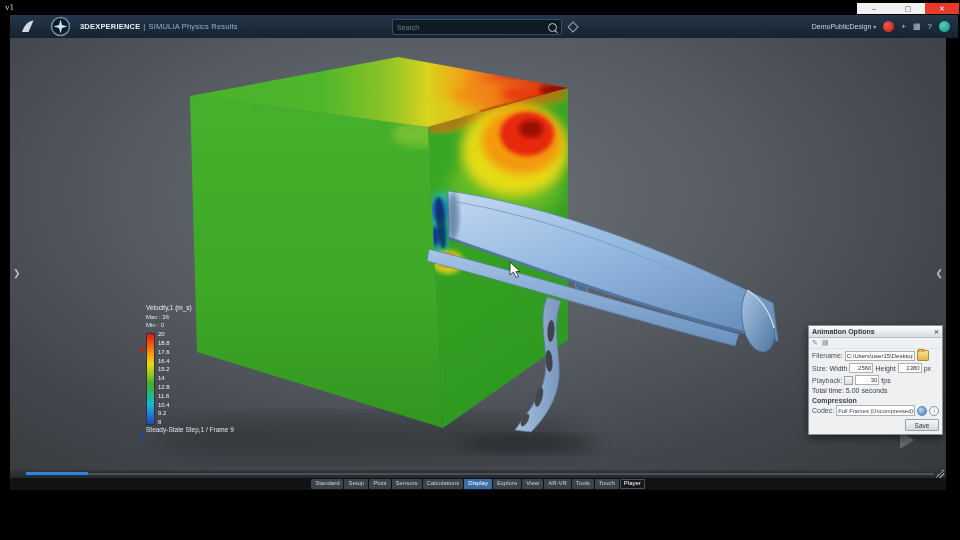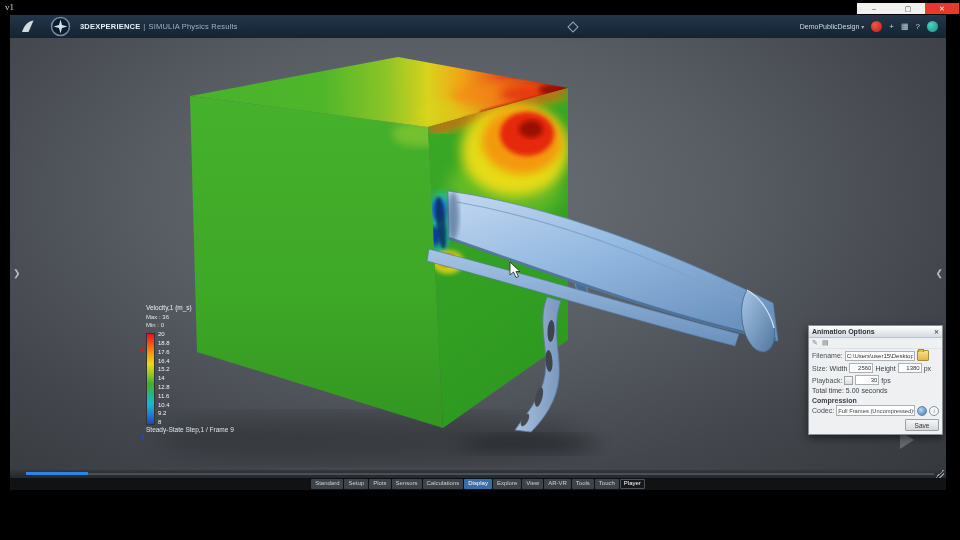--- a/index.html
+++ b/index.html
@@ -8,21 +8,21 @@
   
   .vlabel{position:absolute;left:5px;top:2px;font-size:9px;color:#cfcfcf;font-family:Liberation Serif, serif;}
   .win-controls{position:absolute;right:1px;top:3px;height:11px;display:flex;}
   .win-btn{width:34px;height:11px;display:flex;align-items:center;justify-content:center;font-size:7px;background:#f1f1f1;color:#444;cursor:default;}
   .win-btn.close{background:#e8392b;color:#fff;}
 
   
   .frame{position:absolute;left:10px;top:15px;width:936px;height:475px;background:#17191c;}
 
   
-  .appbar{position:absolute;left:0;top:0;width:936px;height:23px;background:linear-gradient(#24364a,#152330);}
+  .appbar{position:absolute;left:0;top:0;width:936px;height:23px;background:linear-gradient(#24364a,#152330);padding-left:12px;}
   .nib{position:absolute;left:10px;top:4px;}
   .compass{position:absolute;left:40px;top:1px;}
   .brand{position:absolute;left:70px;top:7px;font-size:7.5px;color:#e9f0f6;font-weight:bold;letter-spacing:.2px;white-space:nowrap;}
   .brand .thin{font-weight:normal;color:#9db2c4;margin-left:3px;}
   .search{position:absolute;left:382px;top:4px;width:168px;height:14px;background:#0e1a24;border:1px solid #3c4f60;border-radius:2px;display:flex;align-items:center;}
   .search input{flex:1;background:transparent;border:none;outline:none;color:#c5d2dc;font-size:7px;padding:0 4px;font-family:"Liberation Sans",sans-serif;}
   .search input::placeholder{color:#6e8194;}
   .mag{width:7px;height:7px;border:1px solid #b9c6d2;border-radius:50%;position:relative;margin-right:4px;flex:0 0 auto;}
   .mag::after{content:"";position:absolute;width:4px;height:1px;background:#b9c6d2;transform:rotate(45deg);left:5px;top:7px;}
   .tagicon{position:absolute;left:559px;top:8px;width:6px;height:6px;border:1px solid #93a7b8;transform:rotate(45deg);}
@@ -112,20 +112,24 @@
     </span>
     <span class="compass">
       <svg width="21" height="21">
         <circle cx="10.5" cy="10.5" r="9" fill="#0d1b2a" stroke="#6f8aa3" stroke-width="1.5"></circle>
         <path d="M10.5,3.5 L12,9 L17.5,10.5 L12,12 L10.5,17.5 L9,12 L3.5,10.5 L9,9 Z" fill="#cfe0ee"></path>
       </svg>
     </span>
     <span class="brand">
       <span>3DEXPERIENCE</span><span class="thin">|</span><span class="thin">SIMULIA Physics Results</span>
     </span>
+    <div class="search">
+      <input type="text" placeholder="Search" style="">
+      <span class="mag"></span>
+    </div>
     <span class="tagicon"></span>
     <div class="right-cluster">
       <span class="ws">
         <span>DemoPublicDesign</span>
         <span class="caret">▾</span>
       </span>
       <span class="av red"></span>
       <span class="abicon">+</span>
       <span class="abicon">▦</span>
       <span class="abicon">?</span>

